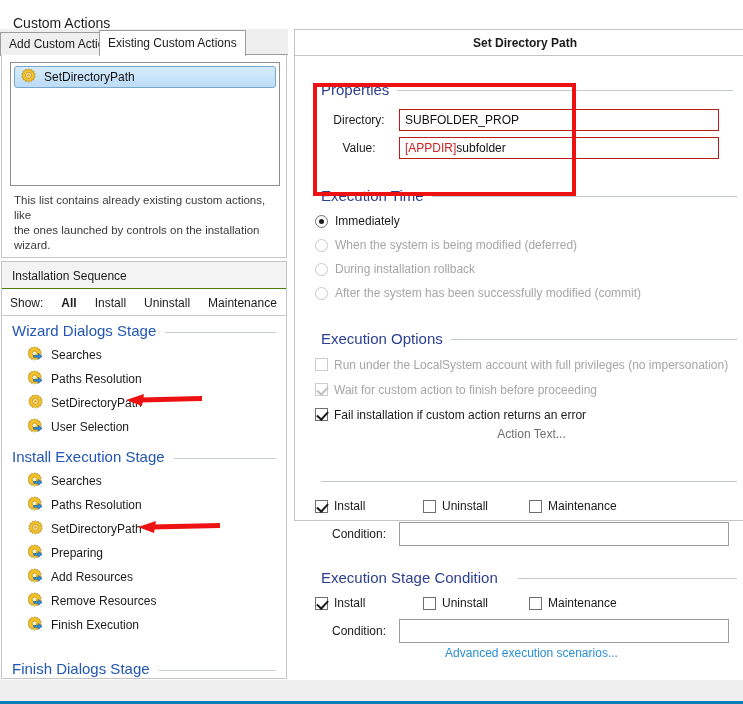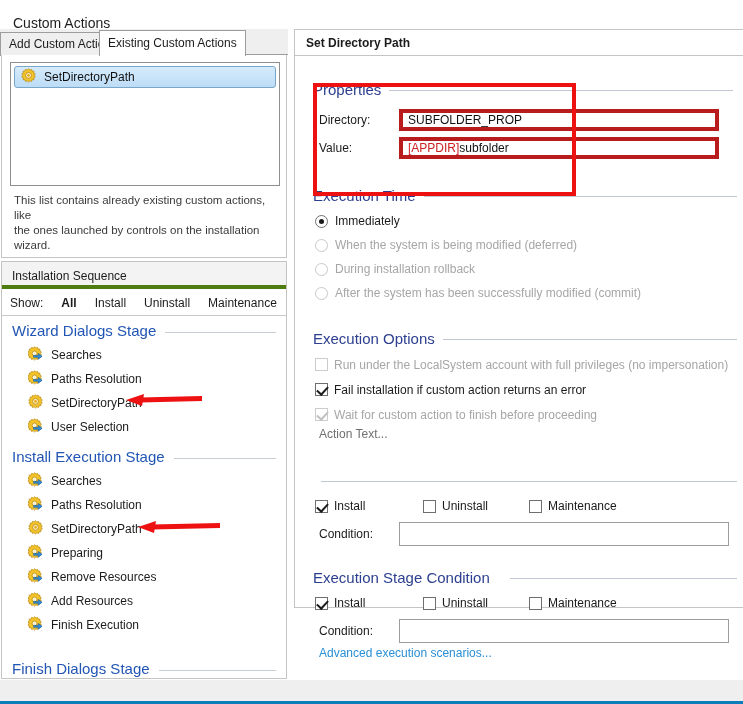--- a/index.html
+++ b/index.html
@@ -83,21 +83,21 @@
 
   
   .card-seq {
     position: absolute; left: 1px; top: 232px; width: 286px; height: 418px;
     background: #ffffff;
     border: 1px solid #c4c4c4;
   }
   .seq-header {
     position: absolute; left: 0; top: 0; width: 284px; height: 27px;
     background: #f3f3f3;
-    border-bottom: 4px solid #4d7c0f;
+    border-bottom: 1px solid #4d7c0f;
     padding: 7px 0 0 10px;
     font-size: 12px; color:#1b1b1b;
   }
   .show-bar {
     position: absolute; left: 0; top: 28px; width: 284px; height: 26px;
     border-bottom: 1px solid #c9c9c9;
     padding-left: 8px;
     display: flex; align-items: center; gap: 0;
     font-size: 12px;
   }
@@ -130,46 +130,47 @@
   .arrow { position: absolute; height: 14px; pointer-events: none; }
 
   
   .splitter {
     position: absolute; left: 288px; top: 29px; width: 6px; height: 651px;
     background: #ffffff;
   }
 
   
   .right-col {
-    position: absolute; left: 294px; top: 29px; width: 449px; height: 579px;
+    position: absolute; left: 294px; top: 29px; width: 449px; height: 492px;
     background: #ffffff;
     border: 1px solid #c4c4c4;
     border-right: none;
+    text-align: center;
   }
   .right-title {
     position: absolute; left: 0; top: 0; width: 449px; height: 26px;
     background: #ffffff;
     border-bottom: 1px solid #c4c4c4;
     padding: 6px 0 0 11px;
     font-size: 12px; font-weight: bold; color:#1b1b1b;
   }
   .right-body { position: absolute; left: 0; top: 26px; width: 449px; height: 623px; }
 
   .grp-head {
     display: flex; align-items: center;
     color: #2c3f8f; font-size: 15px;
     height: 22px;
   }
-  .grp-head .txt { white-space: nowrap; }
+  .grp-head .txt { white-space: nowrap; padding-left: 8px; }
   .grp-head .rule { flex: 1; height: 1px; background: #c2c7d4; margin-left: 8px; margin-top: 3px; }
 
   .field-row { display: flex; align-items: center; height: 28px; }
   .field-label { width: 104px; font-size: 12px; color:#1b1b1b; padding-left: 24px; }
   .field-input {
-    height: 22px; border: 4px solid #b91c1c; background:#fff;
+    height: 22px; border: 1px solid #b91c1c; background:#fff;
     display:flex; align-items:center; padding-left: 5px;
     font-size: 12px; color:#111;
   }
 
   .radio-row { display:flex; align-items:center; height: 24px; padding-left: 20px; font-size:12px; }
   .radio {
     width: 13px; height: 13px; border-radius: 50%;
     border: 1px solid #6f6f6f; background:#fff;
     margin-right: 7px; position: relative; flex: none;
   }
@@ -358,31 +359,31 @@
           <span class="lbl">Preparing</span>
         </div>
         <div class="seq-item">
           <span>
             <svg width="15" height="15" viewBox="0 0 16 16">
               <path d="M7 0.8 L8.4 2.1 L10.2 1.5 L10.9 3.3 L12.8 3.4 L12.6 5.3 L14.2 6.3 L13.1 7.9 L14.2 9.5 L12.6 10.5 L12.8 12.4 L10.9 12.5 L10.2 14.3 L8.4 13.7 L7 15 L5.6 13.7 L3.8 14.3 L3.1 12.5 L1.2 12.4 L1.4 10.5 L-0.2 9.5 L0.9 7.9 L-0.2 6.3 L1.4 5.3 L1.2 3.4 L3.1 3.3 L3.8 1.5 L5.6 2.1 Z" fill="#f3c32a" stroke="#b98a12" stroke-width="0.8" stroke-linejoin="round"></path>
               <circle cx="7" cy="7.9" r="2.6" fill="#fdf3cf" stroke="#b98a12" stroke-width="0.8"></circle>
               <path d="M6 10 L11 10 L11 8 L15 11 L11 14 L11 12 L6 12 Z" fill="#2f8fdd" stroke="#1a5f9e" stroke-width="0.7" stroke-linejoin="round"></path>
             </svg>
           </span>
+          <span class="lbl">Add Resources</span>
+        </div>
+        <div class="seq-item">
+          <span>
+            <svg width="15" height="15" viewBox="0 0 16 16">
+              <path d="M7 0.8 L8.4 2.1 L10.2 1.5 L10.9 3.3 L12.8 3.4 L12.6 5.3 L14.2 6.3 L13.1 7.9 L14.2 9.5 L12.6 10.5 L12.8 12.4 L10.9 12.5 L10.2 14.3 L8.4 13.7 L7 15 L5.6 13.7 L3.8 14.3 L3.1 12.5 L1.2 12.4 L1.4 10.5 L-0.2 9.5 L0.9 7.9 L-0.2 6.3 L1.4 5.3 L1.2 3.4 L3.1 3.3 L3.8 1.5 L5.6 2.1 Z" fill="#f3c32a" stroke="#b98a12" stroke-width="0.8" stroke-linejoin="round"></path>
+              <circle cx="7" cy="7.9" r="2.6" fill="#fdf3cf" stroke="#b98a12" stroke-width="0.8"></circle>
+              <path d="M6 10 L11 10 L11 8 L15 11 L11 14 L11 12 L6 12 Z" fill="#2f8fdd" stroke="#1a5f9e" stroke-width="0.7" stroke-linejoin="round"></path>
+            </svg>
+          </span>
           <span class="lbl">Remove Resources</span>
-        </div>
-        <div class="seq-item">
-          <span>
-            <svg width="15" height="15" viewBox="0 0 16 16">
-              <path d="M7 0.8 L8.4 2.1 L10.2 1.5 L10.9 3.3 L12.8 3.4 L12.6 5.3 L14.2 6.3 L13.1 7.9 L14.2 9.5 L12.6 10.5 L12.8 12.4 L10.9 12.5 L10.2 14.3 L8.4 13.7 L7 15 L5.6 13.7 L3.8 14.3 L3.1 12.5 L1.2 12.4 L1.4 10.5 L-0.2 9.5 L0.9 7.9 L-0.2 6.3 L1.4 5.3 L1.2 3.4 L3.1 3.3 L3.8 1.5 L5.6 2.1 Z" fill="#f3c32a" stroke="#b98a12" stroke-width="0.8" stroke-linejoin="round"></path>
-              <circle cx="7" cy="7.9" r="2.6" fill="#fdf3cf" stroke="#b98a12" stroke-width="0.8"></circle>
-              <path d="M6 10 L11 10 L11 8 L15 11 L11 14 L11 12 L6 12 Z" fill="#2f8fdd" stroke="#1a5f9e" stroke-width="0.7" stroke-linejoin="round"></path>
-            </svg>
-          </span>
-          <span class="lbl">Add Resources</span>
         </div>
         <div class="seq-item">
           <span>
             <svg width="15" height="15" viewBox="0 0 16 16">
               <path d="M7 0.8 L8.4 2.1 L10.2 1.5 L10.9 3.3 L12.8 3.4 L12.6 5.3 L14.2 6.3 L13.1 7.9 L14.2 9.5 L12.6 10.5 L12.8 12.4 L10.9 12.5 L10.2 14.3 L8.4 13.7 L7 15 L5.6 13.7 L3.8 14.3 L3.1 12.5 L1.2 12.4 L1.4 10.5 L-0.2 9.5 L0.9 7.9 L-0.2 6.3 L1.4 5.3 L1.2 3.4 L3.1 3.3 L3.8 1.5 L5.6 2.1 Z" fill="#f3c32a" stroke="#b98a12" stroke-width="0.8" stroke-linejoin="round"></path>
               <circle cx="7" cy="7.9" r="2.6" fill="#fdf3cf" stroke="#b98a12" stroke-width="0.8"></circle>
               <path d="M6 10 L11 10 L11 8 L15 11 L11 14 L11 12 L6 12 Z" fill="#2f8fdd" stroke="#1a5f9e" stroke-width="0.7" stroke-linejoin="round"></path>
             </svg>
           </span>
           <span class="lbl">Finish Execution</span>
@@ -444,27 +445,27 @@
       </div>
 
       <div class="grp-head" style="margin:22px 0 0 18px; width:424px;">
         <span class="txt">Execution Options</span>
         <span class="rule"></span>
       </div>
       <div class="check-row dis" style="margin-top:3px;">
         <span class="cb dis"></span>
         <span class="lbl">Run under the LocalSystem account with full privileges (no impersonation)</span>
       </div>
+      <div class="check-row dis">
+        <span class="cb dis on"></span>
+        <span class="lbl">Wait for custom action to finish before proceeding</span>
+      </div>
       <div class="check-row">
         <span class="cb on"></span>
         <span class="lbl">Fail installation if custom action returns an error</span>
-      </div>
-      <div class="check-row dis">
-        <span class="cb dis on"></span>
-        <span class="lbl">Wait for custom action to finish before proceeding</span>
       </div>
       <div class="plain-text">Action Text...</div>
 
       <div class="grp-head" style="margin:20px 0 0 18px; width:424px;">
         <span class="rule"></span>
       </div>
       <div class="tri-row" style="margin-top:2px;">
         <span class="slot" style="width:108px;">
           <span class="cb on"></span>
           <span class="lbl">Install</span>

